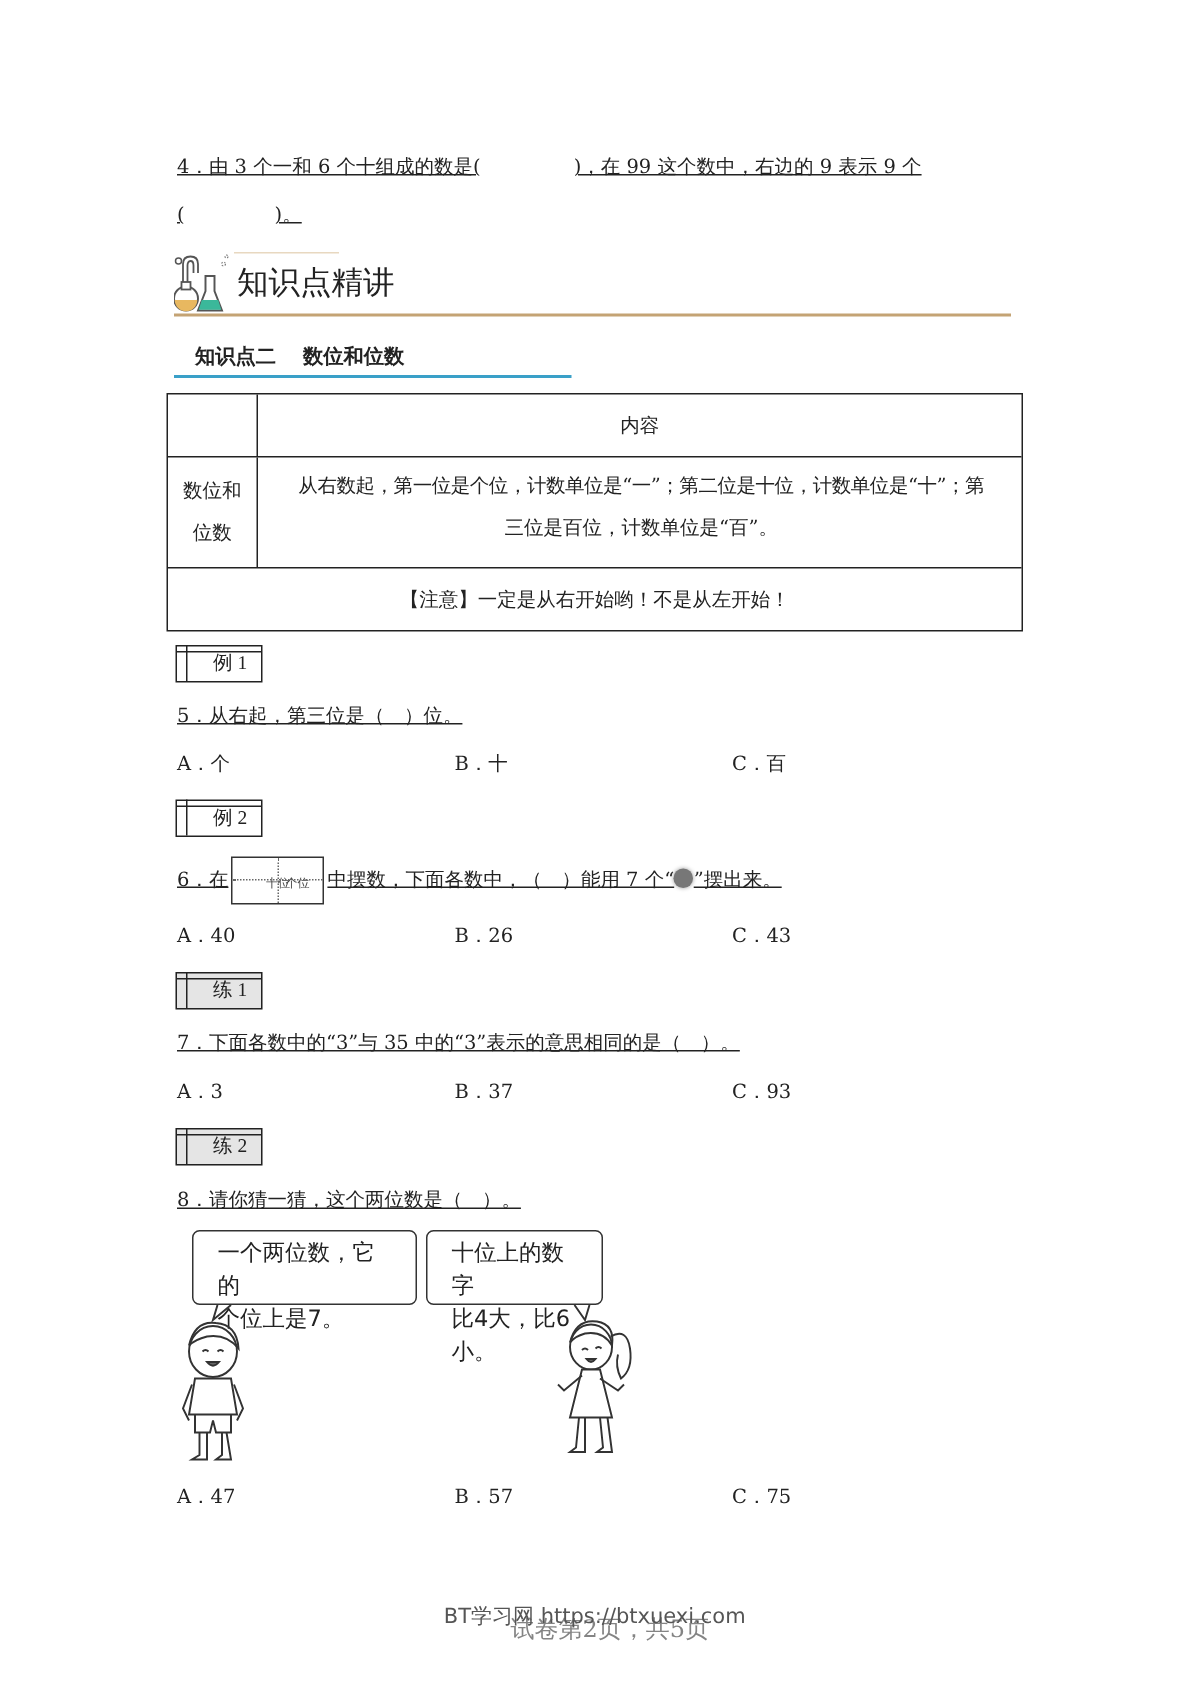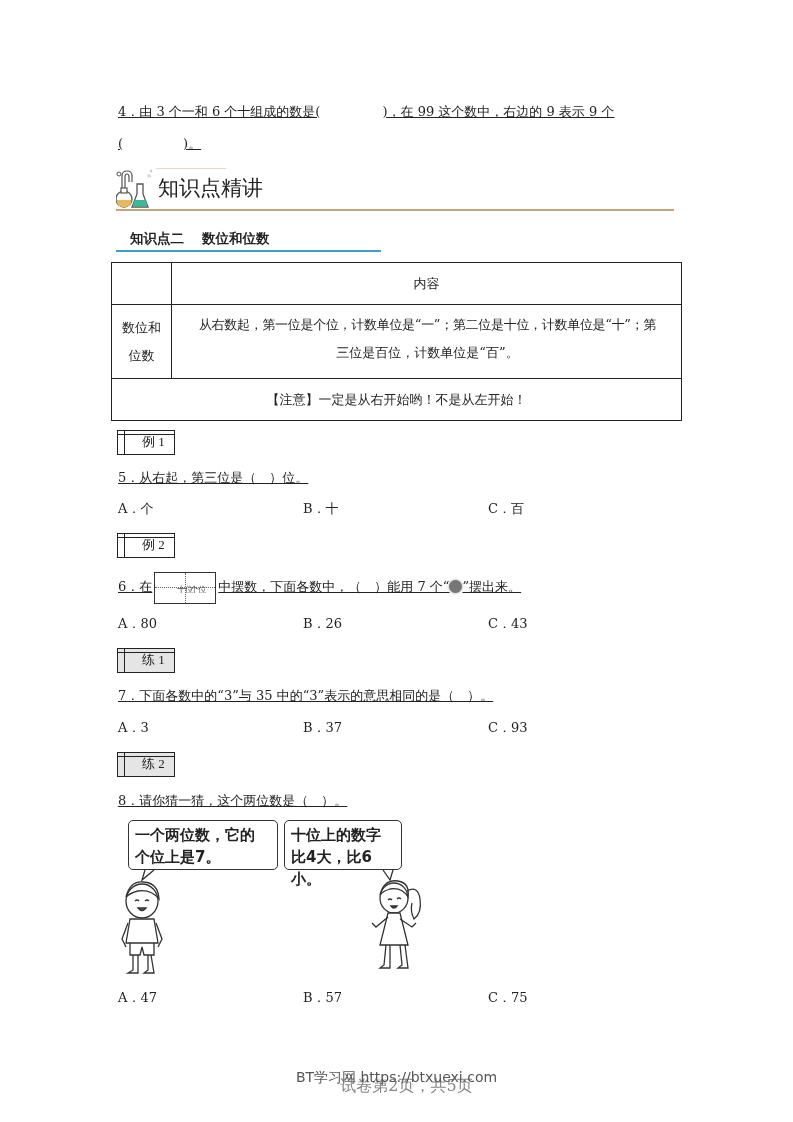--- a/index.html
+++ b/index.html
@@ -68,21 +68,21 @@
   .pv-box .dv { position: absolute; left: 30px; top: 0; width: 0; height: 100%; border-left: 1px dotted #666; }
   .pv-box .dh { position: absolute; left: 0; top: 14px; width: 100%; border-top: 1px dotted #666; }
   .pv-box .lbl { position: absolute; top: 1px; font-size: 8px; color: #444; }
   .dot-bead { display: inline-block; width: 13px; height: 13px; border-radius: 50%; background: #777; vertical-align: -2px; box-shadow: 0 0 3px #999; }
 
   
   .illus { left: 118px; top: 815px; width: 316px; height: 162px; }
   .bubble {
     position: absolute; border: 1.5px solid #333; border-radius: 5px; background: #fff;
     font-family: "DejaVu Sans", "Liberation Sans", sans-serif;
-    font-size: 15px; line-height: 22px; padding: 3px 6px; color: #222; font-weight: bold;
+    font-size: 15px; line-height: 22px; padding: 3px 16px; color: #222;
   }
 
   .footer-mark {
     left: 0; top: 1069px; width: 793px; text-align: center;
     font-family: "DejaVu Sans", "Liberation Sans", sans-serif;
     font-size: 14px; color: #555;
   }
   .footer-page {
     left: 0; top: 1076px; width: 793px; text-align: center;
     font-size: 16px; color: #666; opacity: 0.8;
@@ -153,21 +153,21 @@
 <div class="abs opt" style="left:303px; top:500px;">B．十</div>
 <div class="abs opt" style="left:488px; top:500px;">C．百</div>
 
 <div class="abs tag" style="left:117px; top:533px;">
   <div class="bar-v"></div><div class="bar-h"></div>
   <span>例 2</span>
 </div>
 <div class="abs line" style="left:118px; top:571px; line-height:32px;">
   <span>6．在</span><span class="pv-box"><span class="lbl" style="left:22px;">十位</span><span class="lbl" style="left:35px;">个位</span><span class="dv"></span><span class="dh"></span></span><span>中摆数，下面各数中，（　）能用 7 个“</span><span class="dot-bead"></span><span>”摆出来。</span>
 </div>
-<div class="abs opt" style="left:118px; top:615px;">A．80</div>
+<div class="abs opt" style="left:118px; top:615px;">A．40</div>
 <div class="abs opt" style="left:303px; top:615px;">B．26</div>
 <div class="abs opt" style="left:488px; top:615px;">C．43</div>
 
 <div class="abs tag lian" style="left:117px; top:648px;">
   <div class="bar-v"></div><div class="bar-h"></div>
   <span>练 1</span>
 </div>
 <div class="abs line" style="left:118px; top:687px;">7．下面各数中的“3”与 35 中的“3”表示的意思相同的是（　）。</div>
 <div class="abs opt" style="left:118px; top:719px;">A．3</div>
 <div class="abs opt" style="left:303px; top:719px;">B．37</div>

